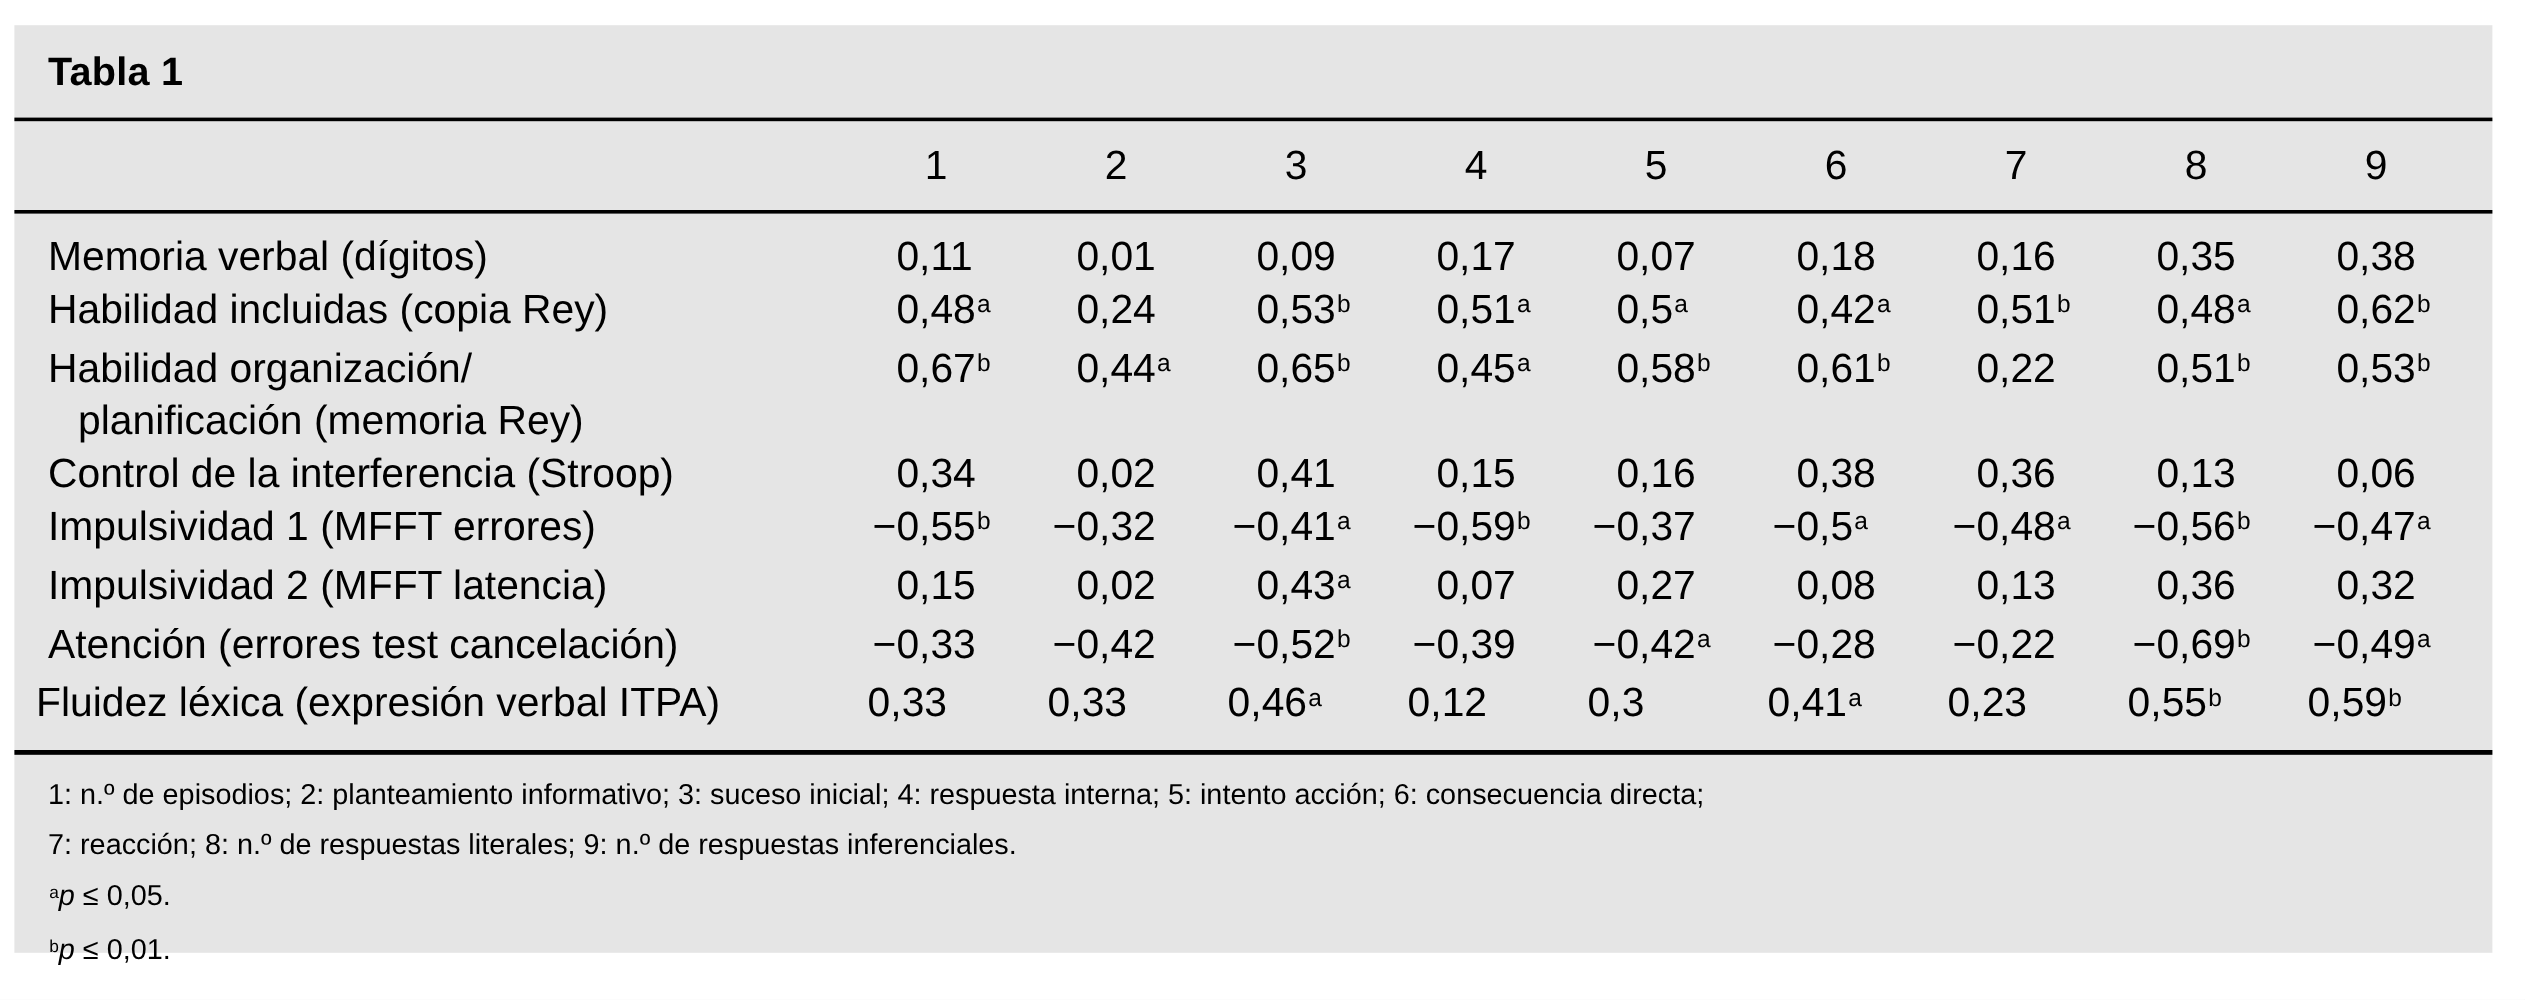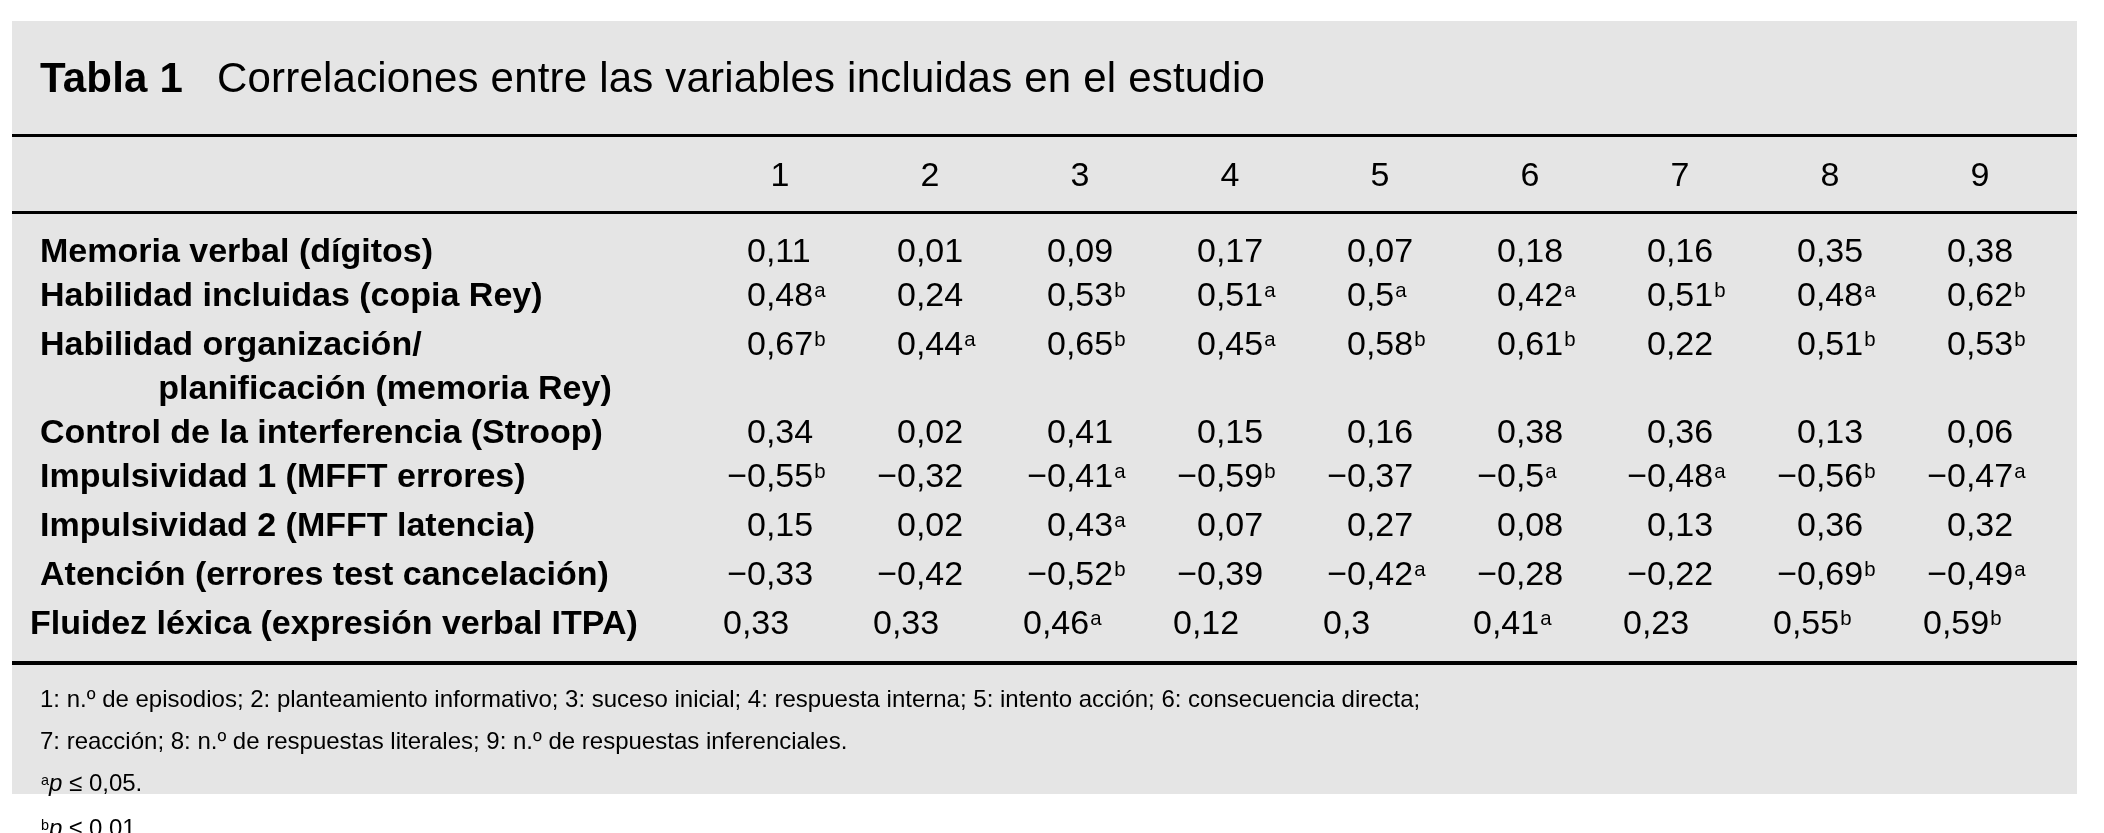--- a/index.html
+++ b/index.html
@@ -22,22 +22,22 @@
     top: 21px;
     width: 2065px;
     height: 773px;
     background: #e5e5e5;
     box-sizing: border-box;
   }
   .table-title {
     height: 77px;
     display: flex;
     align-items: center;
-    padding: 18px 28px;
-    font-size: 42px;
+    padding: 0 28px;
+    font-size: 33px;
     letter-spacing: 0.2px;
   }
   .title-label {
     font-weight: bold;
     margin-right: 34px;
     white-space: nowrap;
   }
   .title-text { white-space: nowrap; }
 
   table.corr {
@@ -60,22 +60,22 @@
     padding: 0;
   }
   tbody td {
     vertical-align: top;
     line-height: 44px;
     padding: 0;
   }
   tbody tr:first-child td { padding-top: 14px; }
   tbody tr:last-child td  { padding-bottom: 12px; border-bottom: 4px solid #000000; padding-left: 18px; }
 
-  td.label-cell { padding-left: 28px; font-weight: bold; }
-  td.label-cell .line2 { padding-left: 25px; text-align: center; }
+  td.label-cell { padding-left: 28px; }
+  td.label-cell .line2 { padding-left: 25px; }
 
   td.num-cell {
     text-align: left;
     padding-left: 42px;
     white-space: nowrap;
   }
   .val { position: relative; display: inline-block; }
   .val .minus {
     position: absolute;
     right: 100%;
@@ -98,21 +98,20 @@
   .note i { font-style: italic; }
 </style>
 </head>
 <body>
 
 <div class="page">
   <div class="table-card" style="background: rgb(229, 229, 229);">
 
     <div class="table-title">
       <span class="title-label">Tabla 1</span>
-      <span class="title-text">Correlaciones entre las variables incluidas en el estudio</span>
     </div>
 
     <table class="corr">
       <colgroup>
         <col class="c-label">
         <col class="c-num">
           <col class="c-num">
           <col class="c-num">
           <col class="c-num">
         <col class="c-num">

